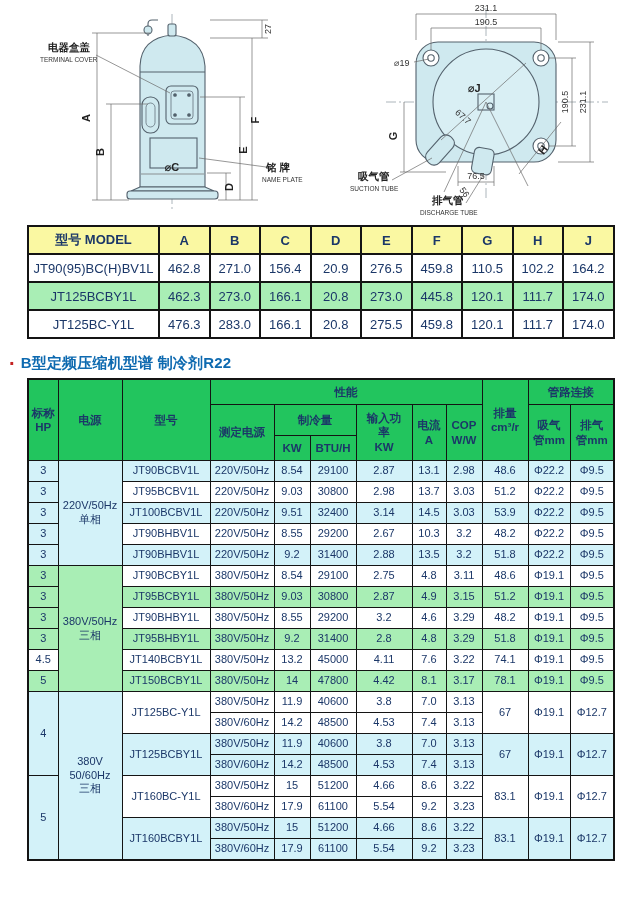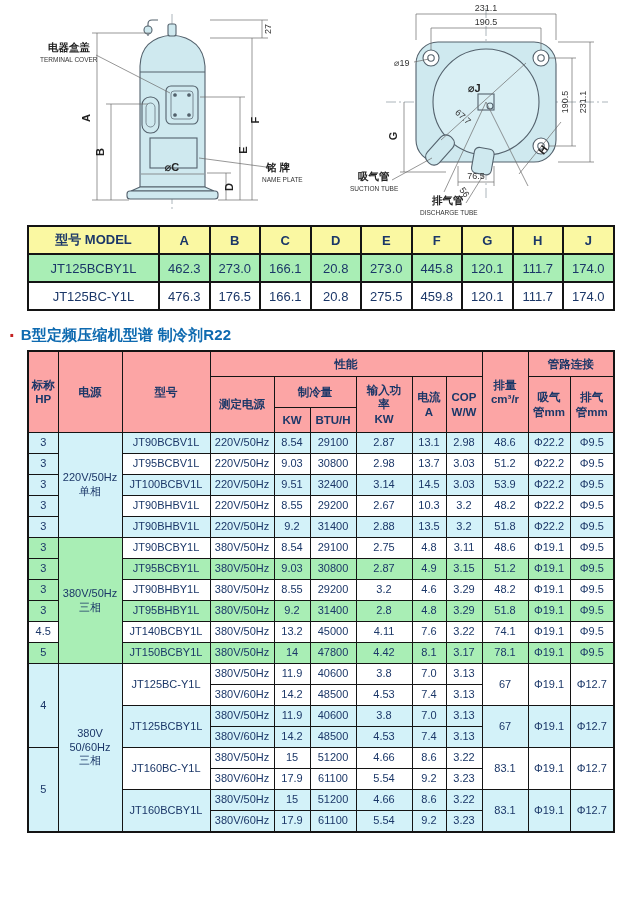--- a/index.html
+++ b/index.html
@@ -14,21 +14,21 @@
   .model-table{margin:3px 0 0 27px;width:586px;font-size:13px;border:2px solid #141414;padding-left:24px;}
   .model-table th,.model-table td{border:2px solid #141414;height:26px;padding:0 1px;}
   .model-table th{background:#faf8a2;font-weight:bold;}
   
   .section-title{margin:13px 0 0 9px;height:22px;display:flex;align-items:center;}
   .section-title .bullet{color:#c42222;font-size:20px;font-weight:bold;line-height:1;margin-right:5px;}
   .section-title .txt{color:#0e6ab0;font-size:15px;font-weight:bold;letter-spacing:0.2px;}
   
   .spec-table{margin:4px 0 0 27px;width:586px;font-size:11px;border:2px solid #141414;}
   .spec-table th,.spec-table td{border:1px solid #141414;padding:0 1px;line-height:1.25;}
-  .spec-table thead th{background:#fca5a5;font-weight:bold;font-size:11.5px;}
+  .spec-table thead th{background:#22c55e;font-weight:bold;font-size:11.5px;}
   .spec-table tbody td{height:20px;}
   .h1 th{height:24px;} .h2 th{height:30px;} .h3 th{height:24px;}
   
   .dim{font-size:9px;fill:#333;font-family:"Liberation Sans","DejaVu Sans",sans-serif;}
   .letter{font-size:11px;font-weight:bold;fill:#222;font-family:"Liberation Sans","DejaVu Sans",sans-serif;}
   .cn{font-size:10.5px;font-weight:bold;fill:#222;font-family:"Liberation Sans","DejaVu Sans",sans-serif;}
   .en{font-size:6.5px;fill:#333;font-family:"Liberation Sans","DejaVu Sans",sans-serif;}
 </style>
 </head>
 <body>
@@ -174,35 +174,47 @@
         <th class="bg-y">D</th>
         <th class="bg-y">E</th>
         <th class="bg-y">F</th>
         <th class="bg-y">G</th>
         <th class="bg-y">H</th>
         <th class="bg-y">J</th>
       </tr>
     </thead>
   <tbody id="model-body">
       <tr>
+        <td class="bg-w">JT90(95)BC(H)BV1L</td>
+        <td class="bg-w">462.8</td>
+        <td class="bg-w">271.0</td>
+        <td class="bg-w">156.4</td>
+        <td class="bg-w">20.9</td>
+        <td class="bg-w">276.5</td>
+        <td class="bg-w">459.8</td>
+        <td class="bg-w">110.5</td>
+        <td class="bg-w">102.2</td>
+        <td class="bg-w">164.2</td>
+      </tr>
+      <tr>
         <td class="bg-g">JT125BCBY1L</td>
         <td class="bg-g">462.3</td>
         <td class="bg-g">273.0</td>
         <td class="bg-g">166.1</td>
         <td class="bg-g">20.8</td>
         <td class="bg-g">273.0</td>
         <td class="bg-g">445.8</td>
         <td class="bg-g">120.1</td>
         <td class="bg-g">111.7</td>
         <td class="bg-g">174.0</td>
       </tr>
       <tr>
         <td class="bg-w">JT125BC-Y1L</td>
         <td class="bg-w">476.3</td>
-        <td class="bg-w">176.5</td>
+        <td class="bg-w">283.0</td>
         <td class="bg-w">166.1</td>
         <td class="bg-w">20.8</td>
         <td class="bg-w">275.5</td>
         <td class="bg-w">459.8</td>
         <td class="bg-w">120.1</td>
         <td class="bg-w">111.7</td>
         <td class="bg-w">174.0</td>
       </tr>
     </tbody>
 </table>

